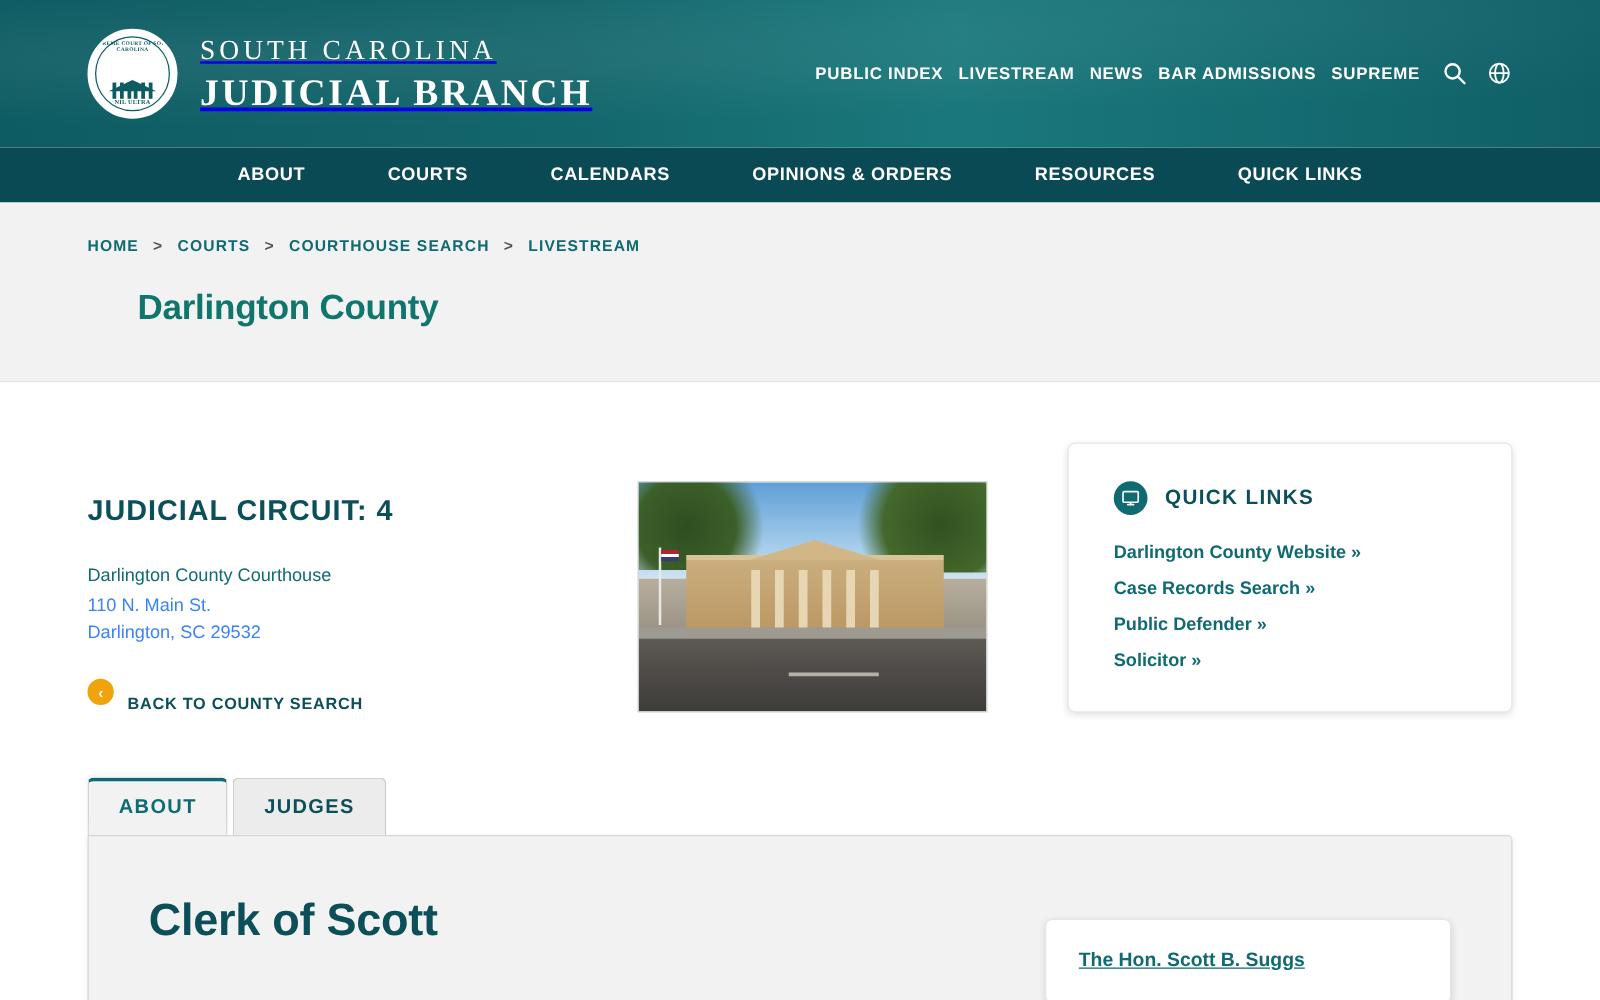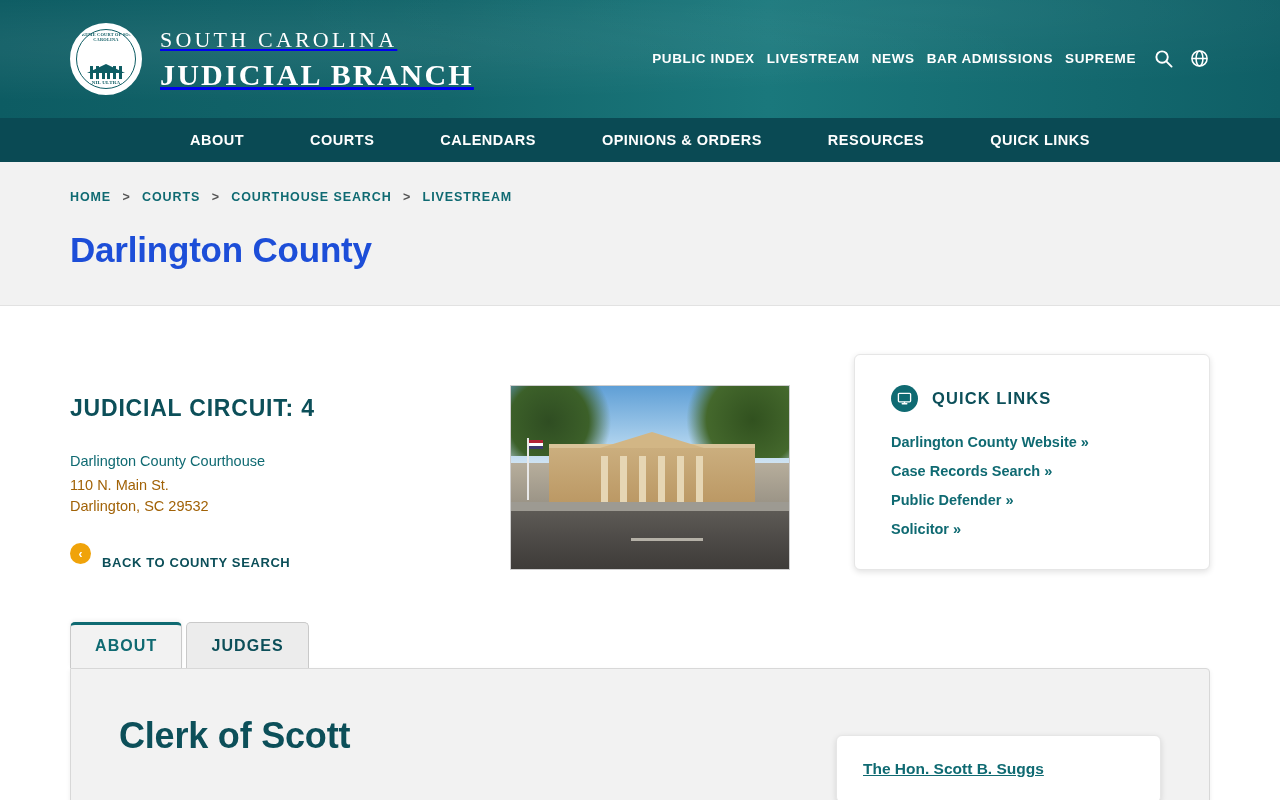--- a/index.html
+++ b/index.html
@@ -171,24 +171,25 @@
     font-weight: bold;
     letter-spacing: .9px;
     color: #0f6a72;
     margin-bottom: 26px;
   }
   .breadcrumb .crumb { color: #0f6a72; text-decoration: none; }
   .breadcrumb .sep { color: #555; margin: 0 7px; font-weight: bold; }
   .breadcrumb .current { color: #0f6a72; }
   .page-title {
     font-family: "Liberation Sans", sans-serif;
-    font-size: 35px;
-    font-weight: bold;
-    color: #1d4ed8;
+    font-size: 28px;
+    font-weight: bold;
+    color: #0f766e;
     letter-spacing: -0.2px;
+    margin-left: 40px;
   }
 
   
   .main {
     position: relative;
     width: 1280px;
     padding: 0 70px;
     background: #fff;
   }
   .top-row {
@@ -209,21 +210,21 @@
     display: block;
     color: #0f6a72;
     font-size: 14.5px;
     font-weight: normal;
     text-decoration: none;
     margin-bottom: 6px;
     margin-top: 31px;
   }
   .addr {
     font-size: 14.5px;
-    color: #a16207;
+    color: #3b82f6;
     line-height: 21px;
   }
   .back-link {
     display: flex;
     align-items: center;
     gap: 11px;
     margin-top: 20px;
     text-decoration: none;
   }
   .back-circle {

